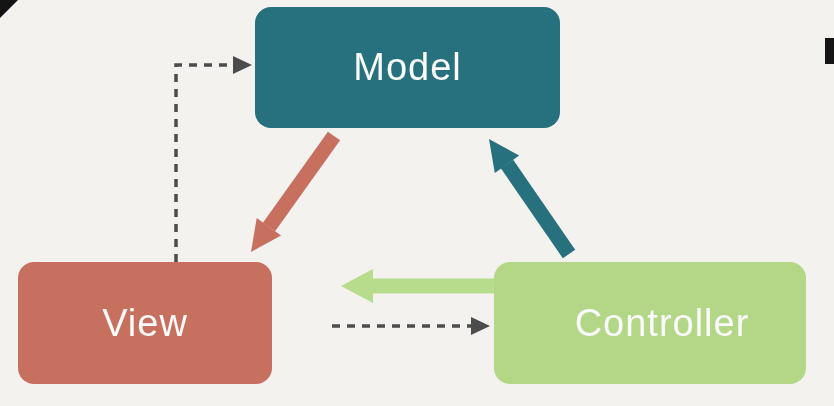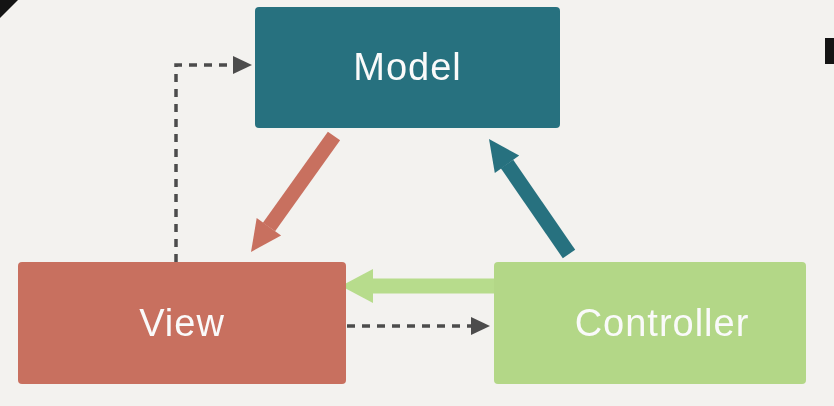--- a/index.html
+++ b/index.html
@@ -14,27 +14,27 @@
   }
 
   svg.arrow-layer {
     position: absolute;
     left: 0; top: 0;
     width: 834px; height: 406px;
   }
 
   .node {
     position: absolute;
-    border-radius: 4px;
+    border-radius: 16px;
     display: flex;
     align-items: center;
     justify-content: center;
   }
   .node-model      { left: 255px; top: 7px;   width: 305px; height: 121px; }
-  .node-view       { left: 18px;  top: 262px; width: 328px; height: 122px; }
+  .node-view       { left: 18px;  top: 262px; width: 254px; height: 122px; }
   .node-controller { left: 494px; top: 262px; width: 312px; height: 122px; padding-left: 24px; }
 
   .node-label {
     font-size: 38px;
     letter-spacing: 1px;
     font-weight: 400;
   }
 
   .dashed-line {
     fill: none;

